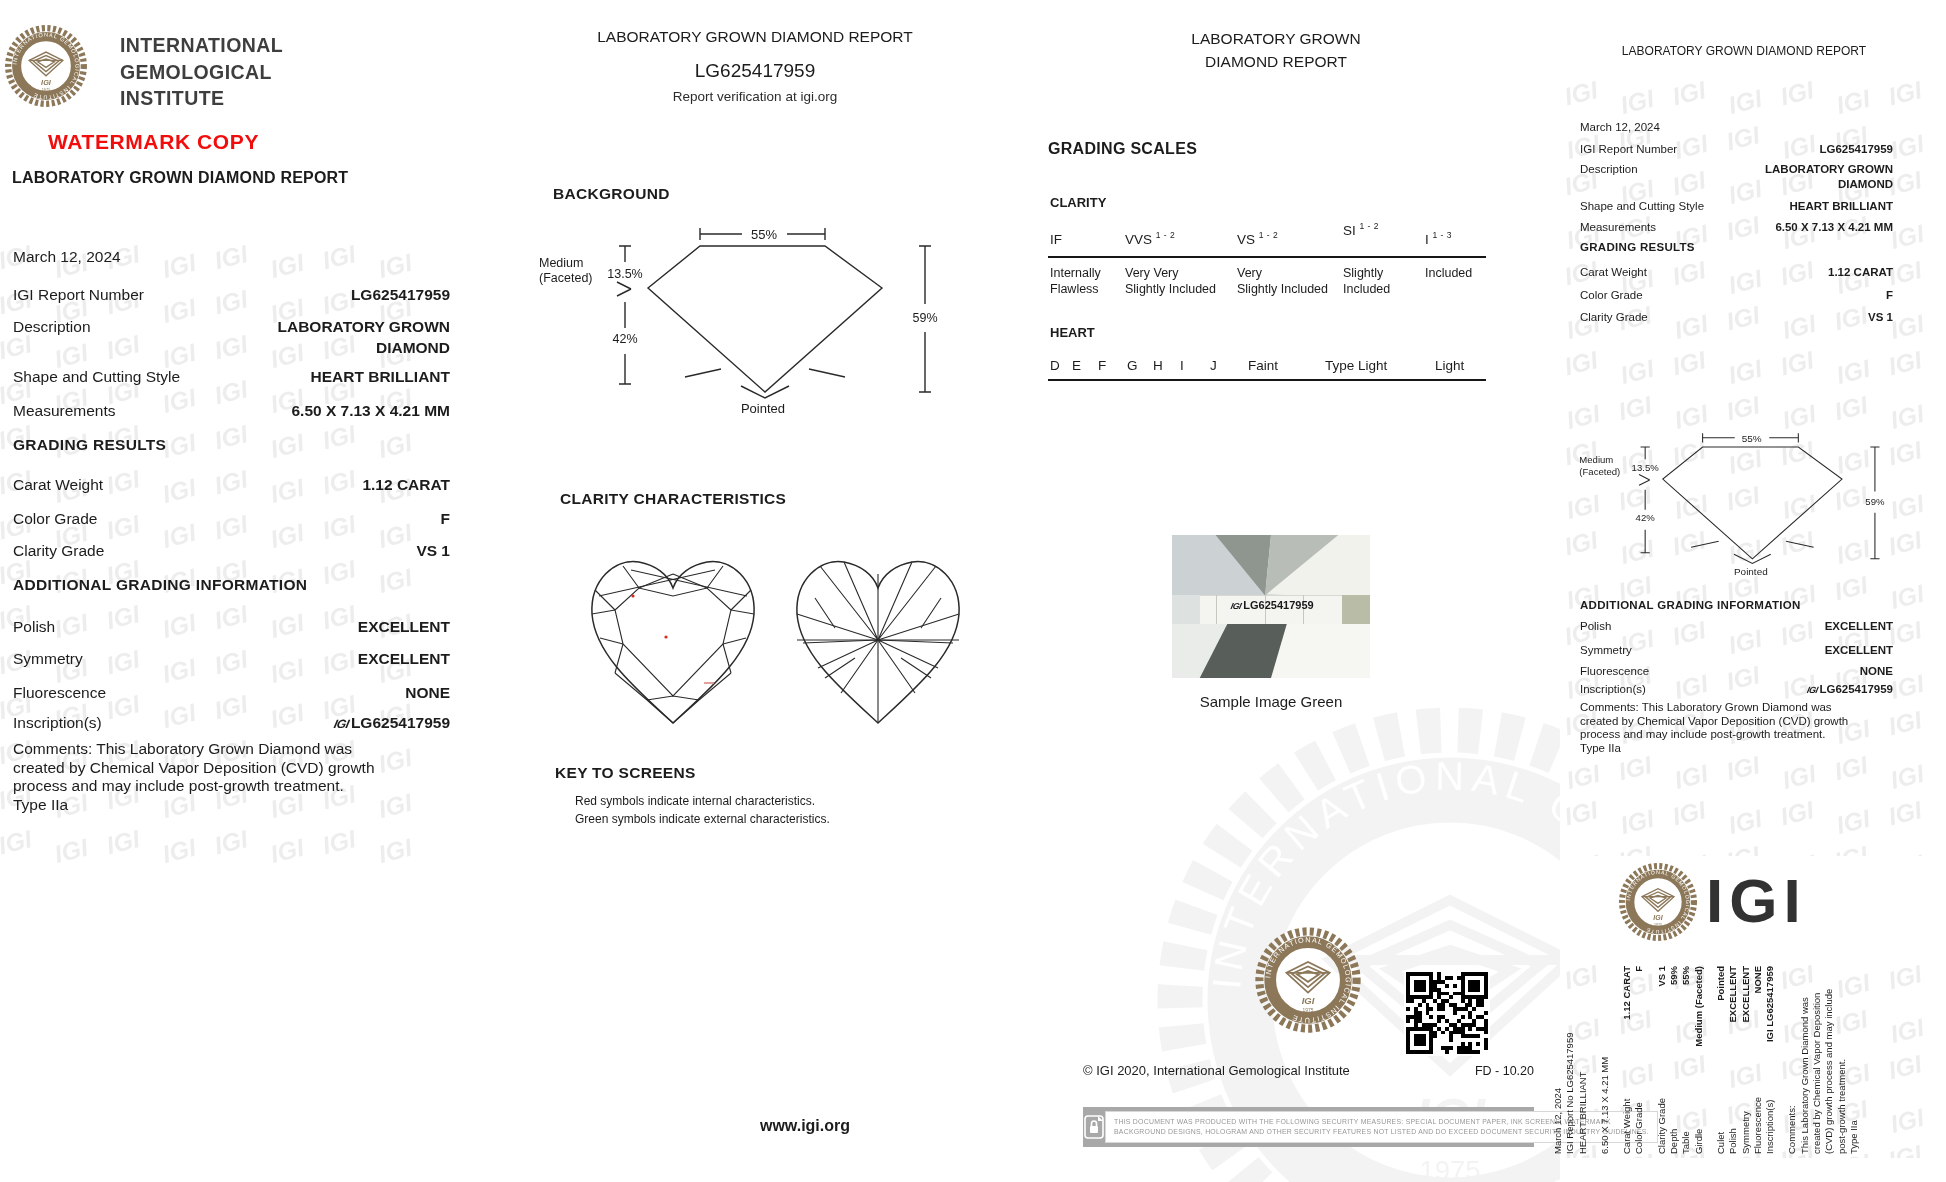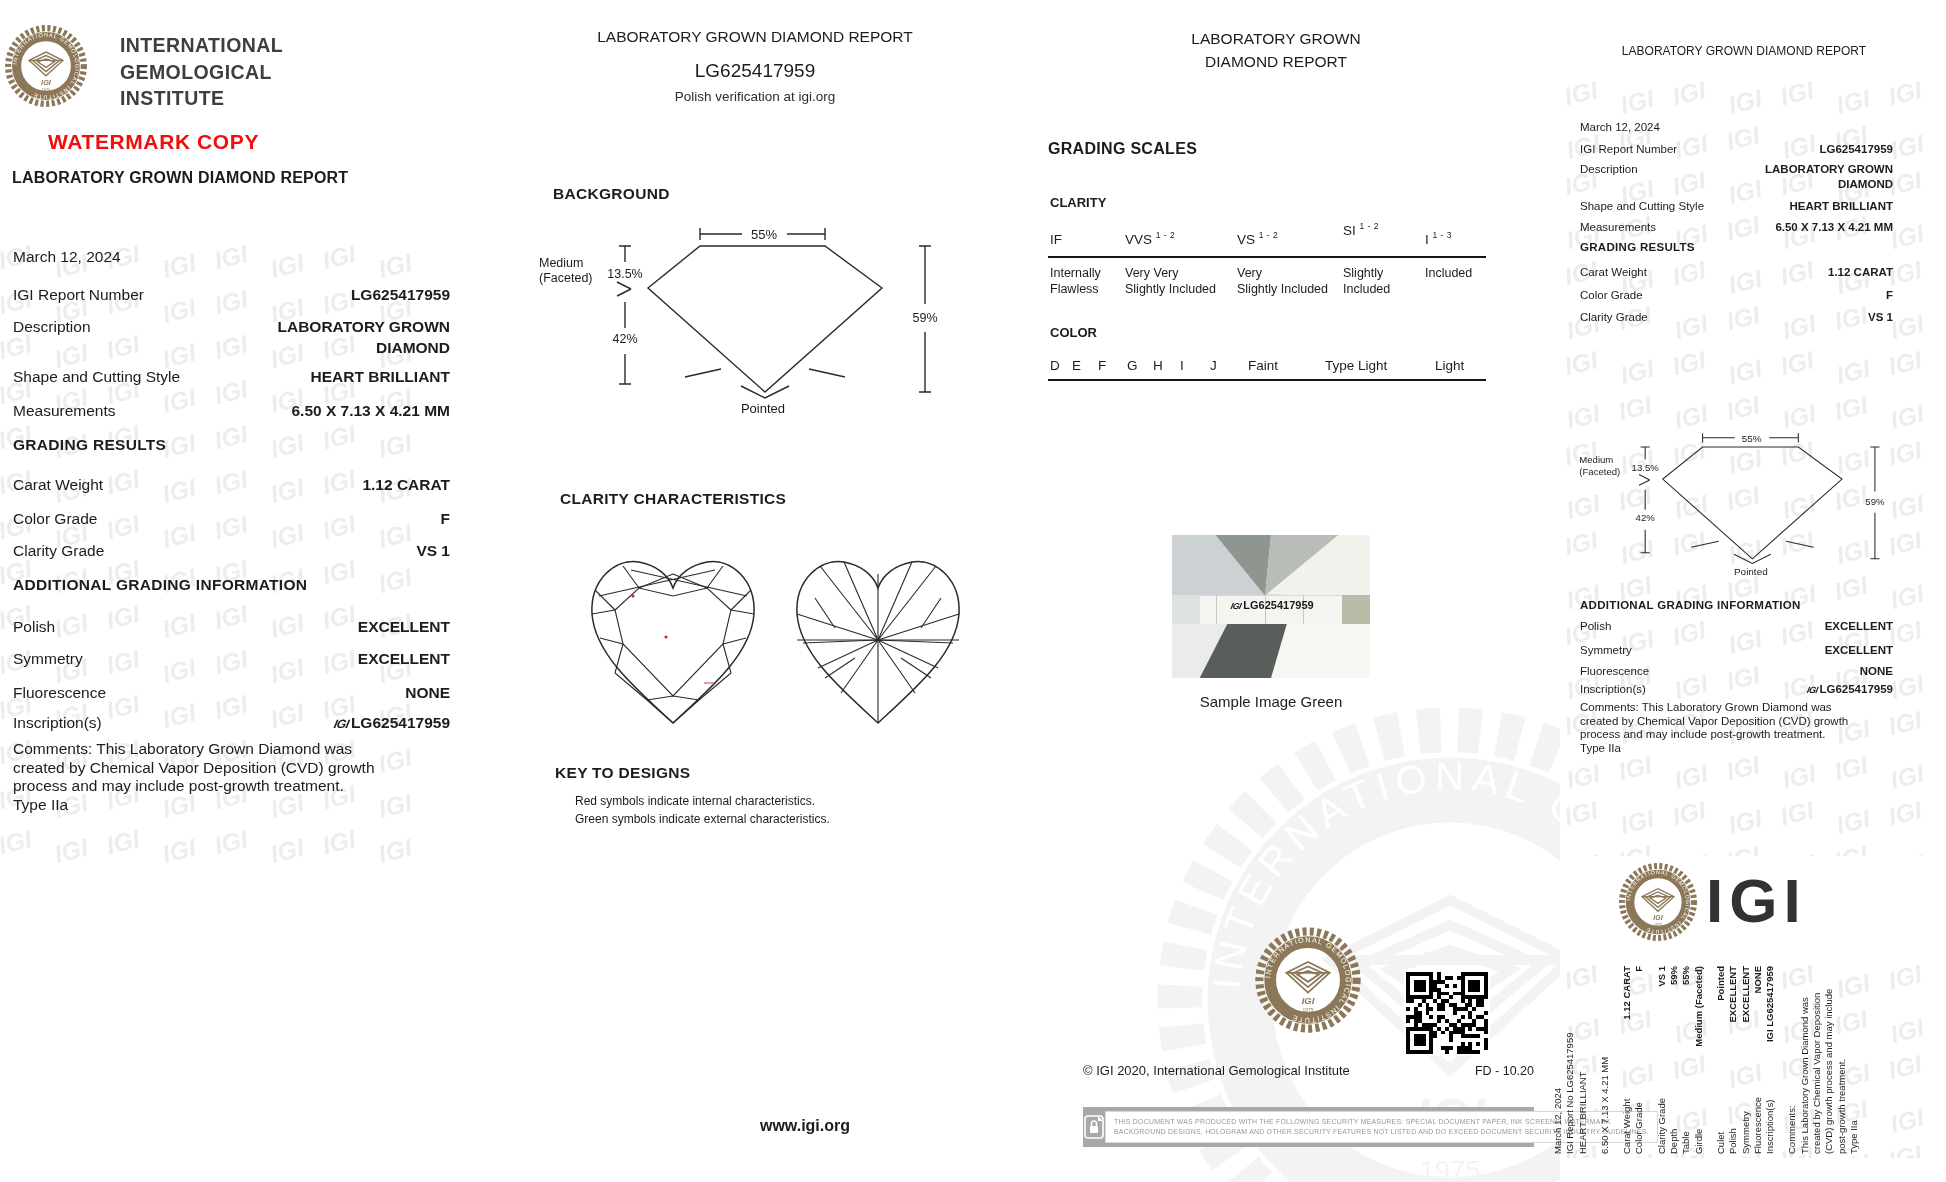--- a/index.html
+++ b/index.html
@@ -454,21 +454,21 @@
   </div>
   <div class="abs f15 pre" style="left:13px;top:740px;width:450px;line-height:18.5px">Comments: This Laboratory Grown Diamond was
 created by Chemical Vapor Deposition (CVD) growth
 process and may include post-growth treatment.
 Type IIa</div>
 </div>
 
 <div>
   <div class="abs ctr" style="left:560px;top:28px;width:390px;font-size:15.5px">LABORATORY GROWN DIAMOND REPORT</div>
   <div class="abs ctr" style="left:560px;top:60px;width:390px;font-size:19px">LG625417959</div>
-  <div class="abs ctr" style="left:560px;top:89px;width:390px;font-size:13.5px;color:#2c2c2c">Polish verification at igi.org</div>
+  <div class="abs ctr" style="left:560px;top:89px;width:390px;font-size:13.5px;color:#2c2c2c">Report verification at igi.org</div>
 
   <div class="abs f15 hdr" style="left:553px;top:183px">BACKGROUND</div>
   <svg class="abs" style="left:535px;top:216px" width="412" height="205" viewBox="0 0 412 205">
     <use href="#prop-diagram"></use>
   </svg>
 
   <div class="abs f15 hdr" style="left:560px;top:488px">CLARITY CHARACTERISTICS</div>
 
   <svg class="abs" style="left:575px;top:538px" width="390" height="200" viewBox="0 0 390 200">
     <g fill="none" stroke="#2a2a2a" stroke-width="1.5">
@@ -497,21 +497,21 @@
         <path d="M240,60 L260,90 M366,60 L346,90 M250,140 L280,120 M356,140 L326,120"></path>
       </g>
     </g>
     <g>
       <circle cx="58" cy="58" r="1.6" fill="#d92a1c"></circle>
       <circle cx="91" cy="99" r="1.6" fill="#d92a1c"></circle>
       <path d="M129,145 H139" stroke="#d98a85" stroke-width="1.6"></path>
     </g>
   </svg>
 
-  <div class="abs f15 hdr" style="left:555px;top:762px">KEY TO DESIGNS</div>
+  <div class="abs f15 hdr" style="left:555px;top:762px">KEY TO SCREENS</div>
   <div class="abs" style="left:575px;top:793px;font-size:12px;line-height:17.5px">
     <div>Red symbols indicate internal characteristics.</div>
     <div>Green symbols indicate external characteristics.</div>
   </div>
 
   <div class="abs ctr b" style="left:700px;top:1117px;width:210px;font-size:16px">www.igi.org</div>
 </div>
 
 <div>
   <div class="abs ctr pre" style="left:1150px;top:27px;width:252px;font-size:15.5px;line-height:23px">LABORATORY GROWN
@@ -530,21 +530,21 @@
   <div class="abs scale-desc" style="left:1050px;top:266px;width:72px">Internally
 Flawless</div>
   <div class="abs scale-desc" style="left:1125px;top:266px;width:110px">Very Very
 Slightly Included</div>
   <div class="abs scale-desc" style="left:1237px;top:266px;width:110px">Very
 Slightly Included</div>
   <div class="abs scale-desc" style="left:1343px;top:266px;width:80px">Slightly
 Included</div>
   <div class="abs scale-desc" style="left:1425px;top:266px;width:62px">Included</div>
 
-  <div class="abs b" style="left:1050px;top:325px;font-size:13px">COLOR</div>
+  <div class="abs b" style="left:1050px;top:325px;font-size:13px">HEART</div>
   <div>
     <span class="abs" style="left:1050px;top:358px;font-size:13.5px">D</span>
     <span class="abs" style="left:1072px;top:358px;font-size:13.5px">E</span>
     <span class="abs" style="left:1098px;top:358px;font-size:13.5px">F</span>
     <span class="abs" style="left:1127px;top:358px;font-size:13.5px">G</span>
     <span class="abs" style="left:1153px;top:358px;font-size:13.5px">H</span>
     <span class="abs" style="left:1180px;top:358px;font-size:13.5px">I</span>
     <span class="abs" style="left:1210px;top:358px;font-size:13.5px">J</span>
     <span class="abs" style="left:1248px;top:358px;font-size:13.5px">Faint</span>
     <span class="abs" style="left:1325px;top:358px;font-size:13.5px">Type Light</span>

